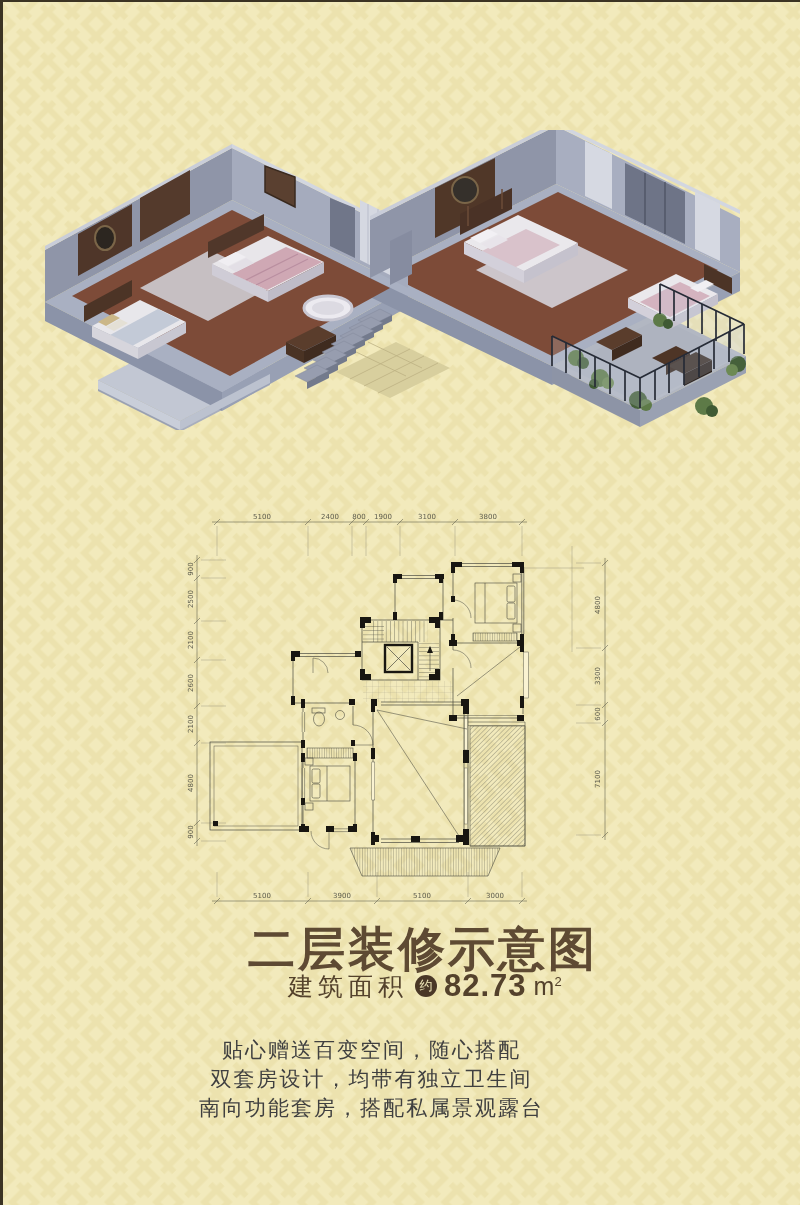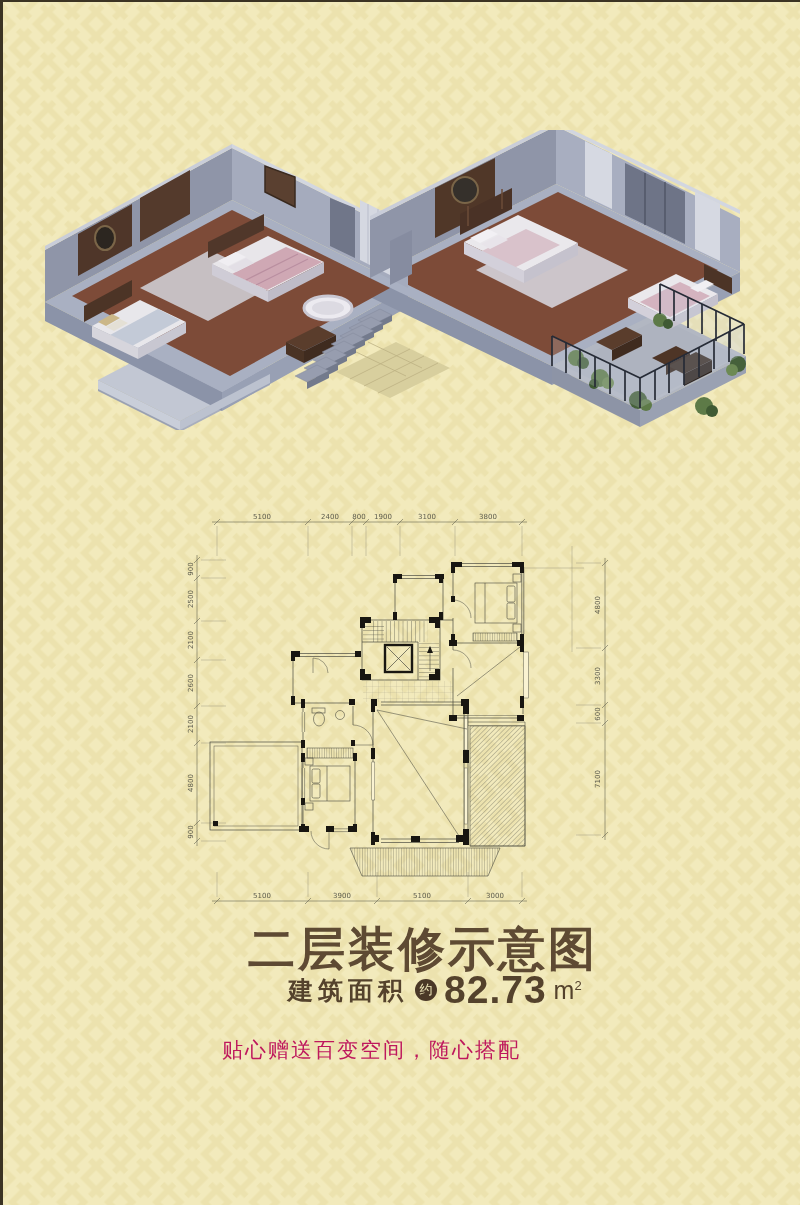--- a/index.html
+++ b/index.html
@@ -11,31 +11,31 @@
   .bg-svg{left:0;top:0;width:800px;height:1205px;}
   .edge-left{left:0;top:0;width:3px;height:100%;background:#3b3323;}
   .edge-top{left:0;top:0;width:100%;height:2px;background:#3b3323;}
   .render3d{left:40px;top:130px;width:720px;height:300px;}
   .plan{left:180px;top:500px;width:440px;height:420px;}
   .page-title{
     left:248px;top:918px;font-size:47px;font-weight:bold;color:#5e4a33;
     letter-spacing:3px;font-family:Liberation Sans, sans-serif;
   }
   .area-row{left:288px;top:968px;display:flex;align-items:center;gap:7px;color:#54422c;}
-  .area-label{font-family:"Liberation Serif",serif;font-size:25px;font-weight:700;letter-spacing:5px;}
+  .area-label{font-family:"Liberation Serif",serif;font-size:25px;font-weight:400;letter-spacing:5px;}
   .area-badge{
     width:22px;height:22px;border-radius:50%;background:#4a3827;color:#f2eabc;
     font-size:13px;line-height:22px;text-align:center;flex:0 0 auto;font-family:"Liberation Serif",serif;
   }
-  .area-value{font-size:39px;font-weight:bold;letter-spacing:1px;}
+  .area-value{font-size:31px;font-weight:bold;letter-spacing:1px;}
   .area-unit{font-size:25px;font-weight:normal;}
   .area-unit sup{font-size:13px;}
   .desc{left:0;top:1036px;width:743px;text-align:center;
     font-family:"Liberation Serif",serif;font-size:21px;line-height:29px;
-    color:#be185d;letter-spacing:2px;}
+    color:#404040;letter-spacing:2px;}
   svg text{font-family:"DejaVu Sans",sans-serif;}
 </style>
 </head>
 <body>
 
 <div>
 
   <svg class="abs bg-svg" viewBox="0 0 800 1205">
     <defs>
       <pattern id="fret" width="34" height="34" patternUnits="userSpaceOnUse" patternTransform="rotate(45)">
@@ -505,15 +505,17 @@
 
   <div class="abs area-row">
     <span class="area-label">建筑面积</span>
     <span class="area-badge">约</span>
     <span class="area-value">82.73</span>
     <span class="area-unit"><span>m</span><sup>2</sup></span>
   </div>
 
   <div class="abs desc">
     <div>贴心赠送百变空间，随心搭配</div>
+    <div>双套房设计，均带有独立卫生间</div>
+    <div>南向功能套房，搭配私属景观露台</div>
   </div>
 
 </div>
 
 </body></html>

